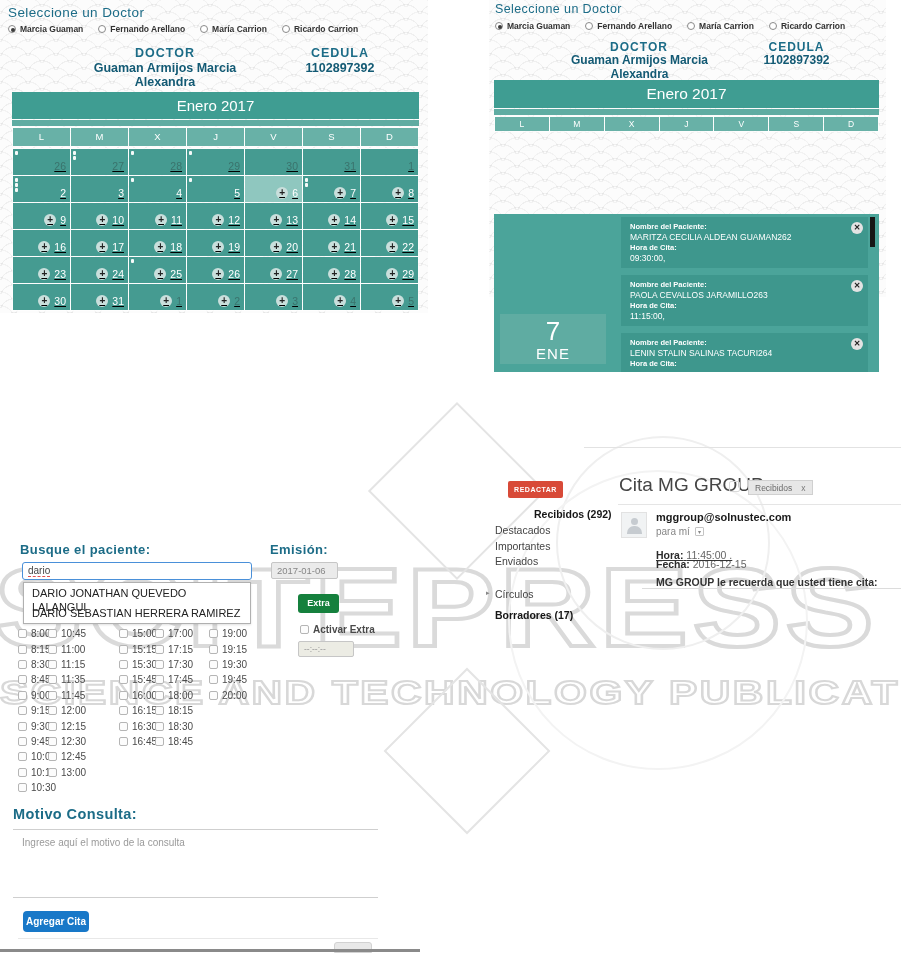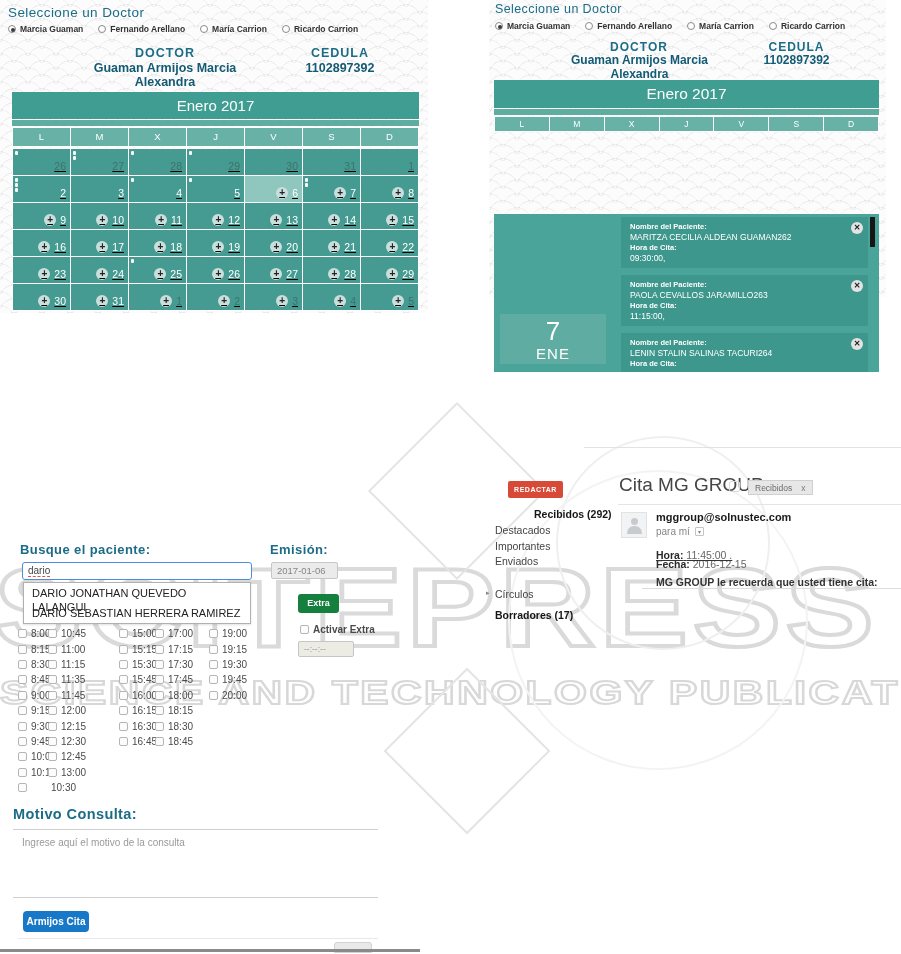--- a/index.html
+++ b/index.html
@@ -605,21 +605,21 @@
           <span class="chk-lab">9:45</span>
         </span>
         <span class="chk-row" style="display: flex;">
           <span class="cb"></span>
           <span class="chk-lab">10:00</span>
         </span>
         <span class="chk-row" style="display: flex;">
           <span class="cb"></span>
           <span class="chk-lab">10:15</span>
         </span>
-        <span class="chk-row" style="display: flex; gap: 20px;">
+        <span class="chk-row" style="display: flex;">
           <span class="cb"></span>
           <span class="chk-lab">10:30</span>
         </span>
       </div>
       <div class="timecol" style="left: 48px; top: 626px;">
         <span class="chk-row" style="display: flex;">
           <span class="cb"></span>
           <span class="chk-lab">10:45</span>
         </span>
         <span class="chk-row" style="display: flex;">
@@ -748,21 +748,21 @@
           <span class="cb"></span>
           <span class="chk-lab">20:00</span>
         </span>
       </div>
     </div>
 
   <div class="f-h" style="left:13px;top:806px;font-size:14.5px;">Motivo Consulta:</div>
   <div class="hr" style="left:13px;top:829px;width:365px;"></div>
   <div style="position:absolute;left:22px;top:837px;font-size:10px;color:#9a9a9a;z-index:2;">Ingrese aquí el motivo de la consulta</div>
   <div class="hr" style="left:13px;top:897px;width:365px;"></div>
-  <div class="btn-blue" style="left:23px;top:911px;width:66px;height:21px;line-height:21px;">Armijos Cita</div>
+  <div class="btn-blue" style="left:23px;top:911px;width:66px;height:21px;line-height:21px;">Agregar Cita</div>
   <div class="hr" style="left:18px;top:938px;width:360px;background:#e8e8e8;"></div>
   <div class="partial-btn" style="left:334px;top:942px;width:38px;height:11px;"></div>
   <div class="bottom-bar" style="left:0;top:949px;width:420px;height:2.5px;"></div>
 
   <div class="em hr" style="left:584px;top:447px;width:317px;background:#e2e2e2;"></div>
   <div class="em btn-redactar" style="left:508px;top:481px;width:55px;height:17px;">REDACTAR</div>
   <div id="em-sidebar"></div>
 
   <div class="em em-subject" style="left:619px;top:474px;">Cita MG GROUP</div>
   <div class="em label-icon" style="left:729px;top:481px;width:11px;height:11px;"></div>

